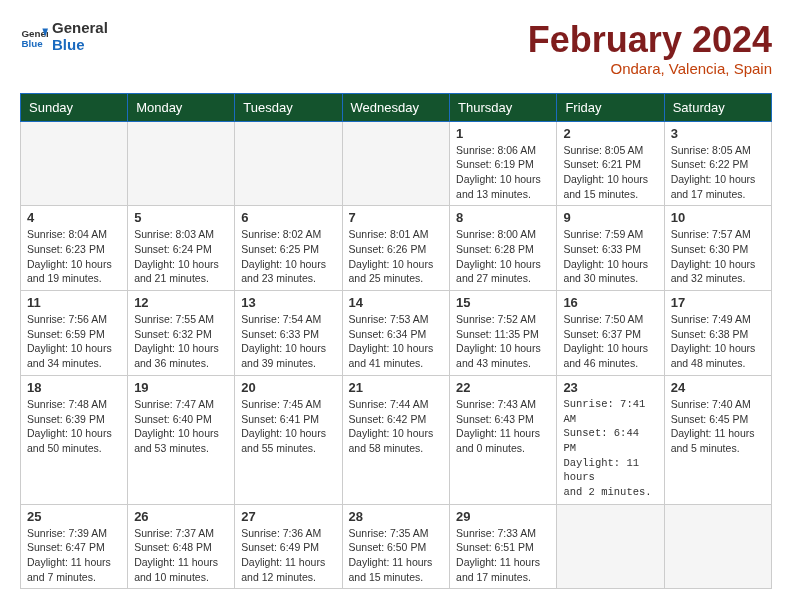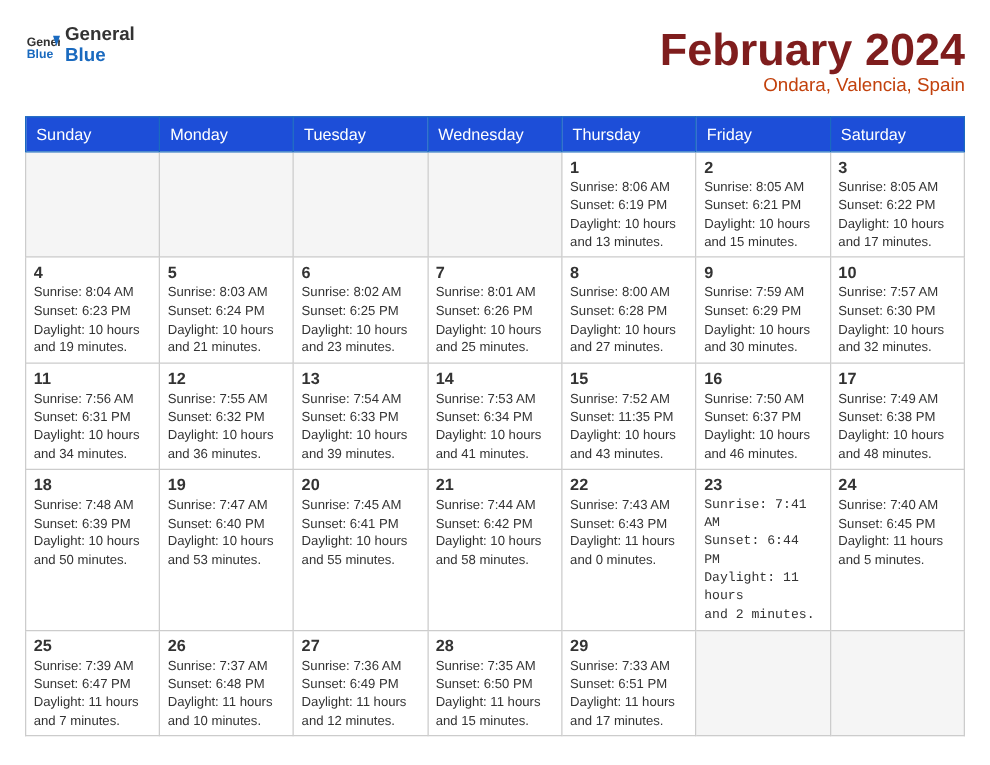--- a/index.html
+++ b/index.html
@@ -37,21 +37,21 @@
     .subtitle {
       font-size: 15px;
       color: #c2410c;
     }
     table {
       width: 100%;
       border-collapse: collapse;
       font-size: 11px;
     }
     thead tr th {
-      background: #1d4ed8;
+      background: #14532d;
       color: #fff;
       text-align: left;
       padding: 6px 8px;
       font-size: 13px;
       font-weight: normal;
       border: 1px solid #1a6abf;
     }
     tbody tr td {
       border: 1px solid #ccc;
       vertical-align: top;
@@ -173,37 +173,37 @@
         <td>
           <div class="day-num">8</div>
           <div class="day-info" style="white-space: pre-line;">Sunrise: 8:00 AM
 Sunset: 6:28 PM
 Daylight: 10 hours
 and 27 minutes.</div>
         </td>
         <td>
           <div class="day-num">9</div>
           <div class="day-info" style="white-space: pre-line;">Sunrise: 7:59 AM
-Sunset: 6:29 PM
+Sunset: 6:33 PM
 Daylight: 10 hours
 and 30 minutes.</div>
         </td>
         <td>
           <div class="day-num">10</div>
           <div class="day-info" style="white-space: pre-line;">Sunrise: 7:57 AM
 Sunset: 6:30 PM
 Daylight: 10 hours
 and 32 minutes.</div>
         </td>
       </tr>
       <tr>
         <td>
           <div class="day-num">11</div>
           <div class="day-info" style="white-space: pre-line;">Sunrise: 7:56 AM
-Sunset: 6:31 PM
+Sunset: 6:59 PM
 Daylight: 10 hours
 and 34 minutes.</div>
         </td>
         <td>
           <div class="day-num">12</div>
           <div class="day-info" style="white-space: pre-line;">Sunrise: 7:55 AM
 Sunset: 6:32 PM
 Daylight: 10 hours
 and 36 minutes.</div>
         </td>

